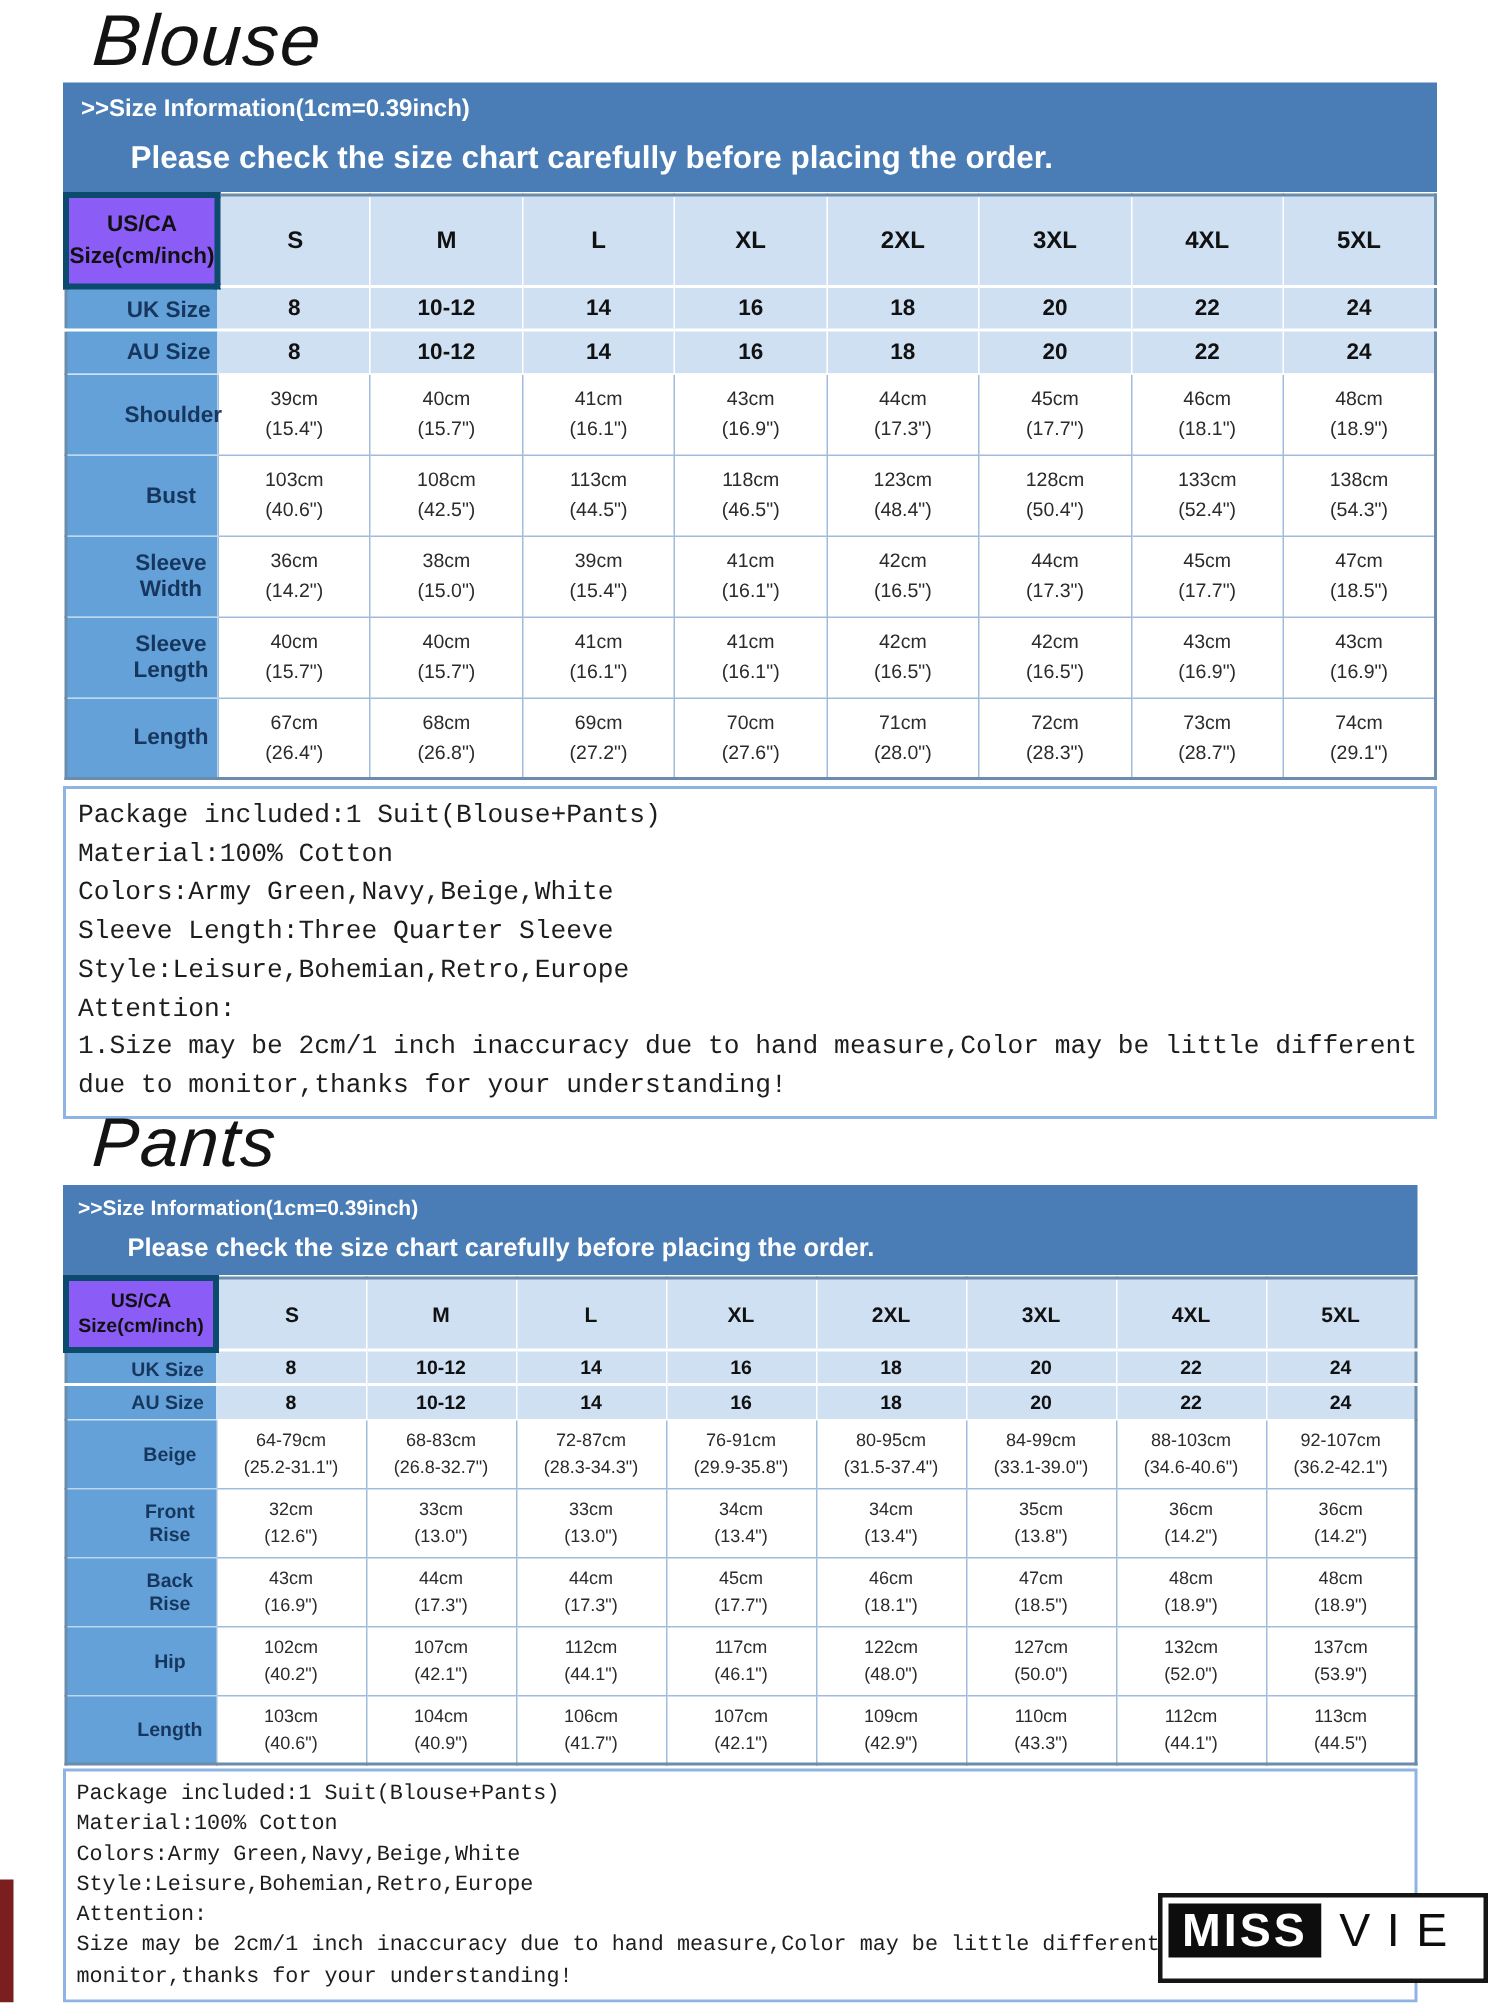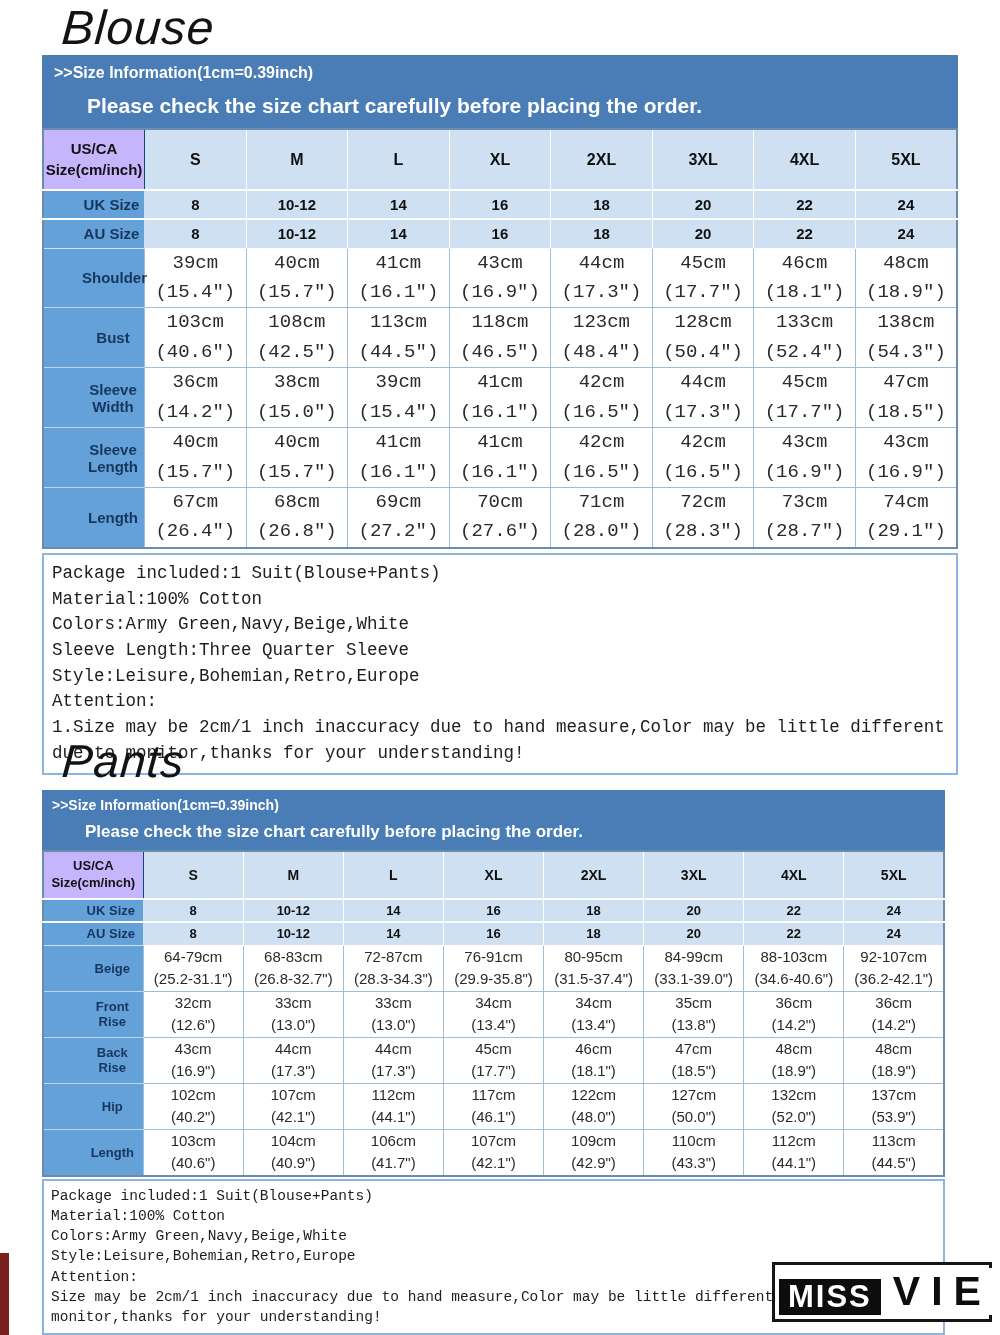--- a/index.html
+++ b/index.html
@@ -25,57 +25,57 @@
   .sec-blouse .line2 { font-size: 21px; margin-top: 12px; }
   .sec-pants  .line1 { font-size: 14px; }
   .sec-pants  .line2 { font-size: 17px; margin-top: 9px; }
 
   table.sizes { width: 100%; border-collapse: collapse; table-layout: fixed;
     border: 2px solid #6b8cab; }
   table.sizes td { text-align: center; vertical-align: middle; }
 
   td.lbl { background: #63a1d8; color: #17365d; font-weight: bold;
     border: 1px solid #cfe3f5; }
-  td.corner { background: #c4b5fd; color: #111; font-weight: bold;
-    border: 1px solid #0c4a6e; }
+  td.corner { background: #8b5cf6; color: #111; font-weight: bold;
+    border: 4px solid #0c4a6e; }
   td.hdr { background: #cfe0f2; color: #111; font-weight: bold;
     border: 1px solid #ffffff; }
   tr.subhdr td.hdr, tr.subhdr td.sub { border-top: 2px solid #ffffff; }
   td.sub { background: #63a1d8; color: #17365d; font-weight: bold;
     border: 1px solid #cfe3f5; padding-left: 35px; }
   td.cell { background: #ffffff; color: #2b2b2b; border: 1px solid #9fbcdc;
     line-height: 1.55; }
   tr.datarow td.lbl { border: 1px solid #bcd6ee; border-right: 1px solid #9fbcdc; padding-left: 38px; }
 
   .sec-blouse table.sizes { font-size: 16px; }
   .sec-blouse td.corner { height: 61px; font-size: 15px; line-height: 1.35; }
   .sec-blouse tr.subhdr td { height: 29px; font-size: 15px; }
   .sec-blouse tr.datarow td { height: 54px; }
-  .sec-blouse td.cell { font-size: 19px; font-family: Liberation Mono, monospace; }
+  .sec-blouse td.cell { font-size: 13px; }
   .sec-blouse td.lbl { font-size: 15px; }
 
   .sec-pants table.sizes { font-size: 14px; }
   .sec-pants td.corner { height: 48px; font-size: 13px; line-height: 1.3; }
   .sec-pants tr.subhdr td { height: 23px; font-size: 13px; }
   .sec-pants tr.datarow td { height: 46px; }
-  .sec-pants td.cell { font-size: 15px; line-height: 1.5; }
+  .sec-pants td.cell { font-size: 12px; line-height: 1.5; }
   .sec-pants td.lbl { font-size: 13px; }
 
   .notes { border: 2px solid #8db4e2; background: #fff; color: #1d1d1d; font-family: Liberation Mono, monospace; }
   .sec-blouse .notes { margin-top: 4px; padding: 6px 8px; font-size: 17.5px; line-height: 1.47; }
   .sec-pants  .notes { margin-top: 2px; padding: 5px 7px; font-size: 14.5px; line-height: 1.4; }
 
   .watermark { position: absolute; left: 772px; top: 1262px; width: 220px; height: 60px;
-    background: #ffffff; border: 3px solid #151515; display: flex; align-items: flex-end;
+    background: #ffffff; border: 3px solid #151515; display: flex; align-items: flex-start;
     padding: 4px; z-index: 5; }
   .wm-left { background: #0d0d0d; color: #ffffff; display: flex; align-items: center;
     justify-content: center; font-size: 31px; font-weight: 600; letter-spacing: 2px;
     padding: 0 9px; }
   .wm-right { background: #ffffff; color: #0d0d0d; display: flex; align-items: center;
-    font-size: 41px; font-weight: 700; letter-spacing: 11px; padding: 0 0 0 12px; }
+    font-size: 31px; font-weight: 400; letter-spacing: 11px; padding: 0 0 0 12px; }
 
   .edge-strip { position: absolute; left: 0; top: 1253px; width: 9px; height: 82px;
     background: #7b1e1e; z-index: 4; }
 </style>
 </head>
 <body>
 
 <div class="page">
 
   <div class="section sec-blouse">

